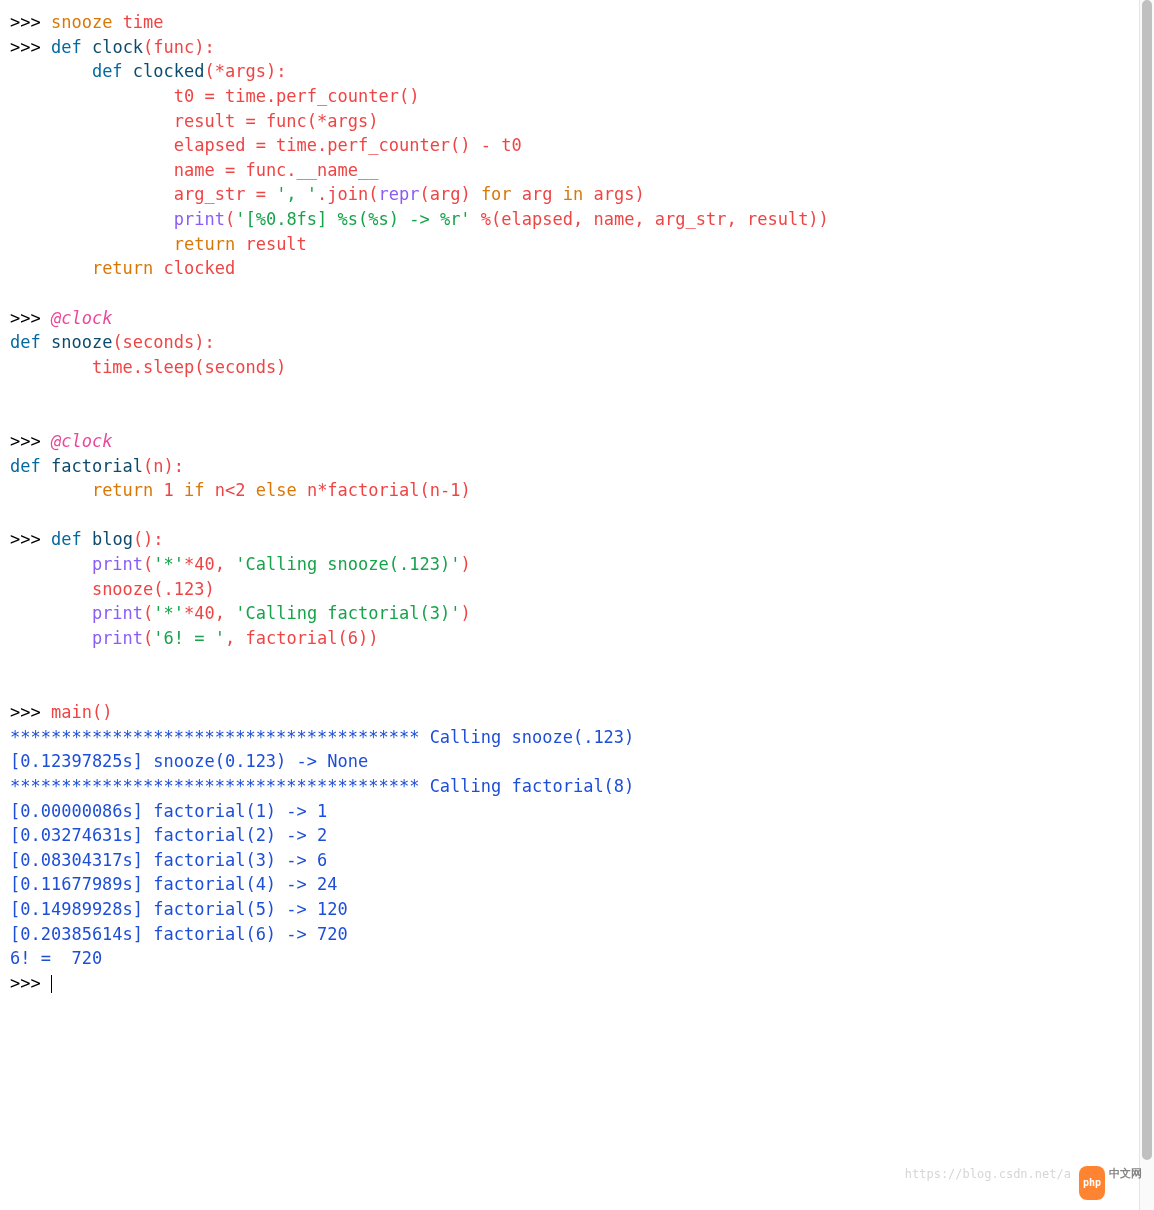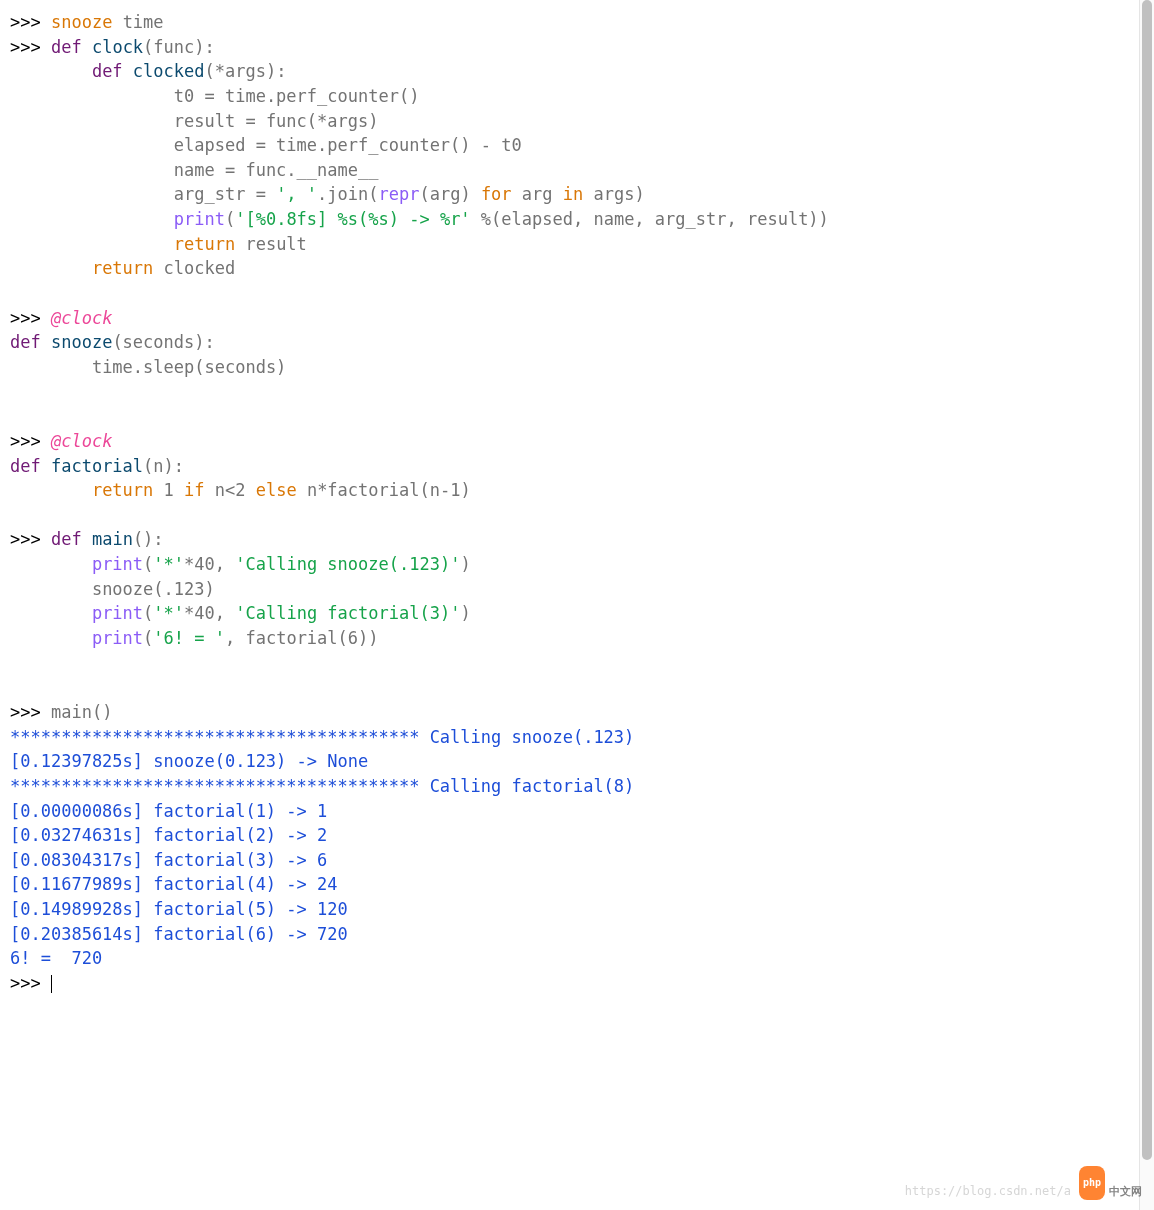--- a/index.html
+++ b/index.html
@@ -16,40 +16,40 @@
     box-sizing: border-box;
     overflow: hidden;
   }
   pre {
     margin: 0;
     white-space: pre;
     font-family: inherit;
   }
   .prompt { color: #000000; }
   .keyword-orange { color: #d97706; }
-  .keyword-green { color: #701a75; margin-top: 40px; }
+  .keyword-green { color: #0369a1; margin-top: 40px; }
   .def-blue { color: #ec4899; font-style: italic; }
   .func-blue { color: #0c4a6e; }
   .call-purple { color: #8b5cf6; }
   .string-green { color: #16a34a; }
   .output-blue { color: #1d4ed8; }
-  .plain { color: #737373; }
+  .plain { color: #ef4444; }
   .cursor {
     display: inline-block;
     width: 1px;
     height: 18px;
     background: #000;
     vertical-align: text-bottom;
   }
   .watermark {
     position: absolute;
     bottom: 10px;
     right: 12px;
     display: flex;
-    align-items: flex-end;
+    align-items: flex-start;
     gap: 4px;
     opacity: 0.8;
   }
   .watermark-text-left {
     color: #cccccc;
     font-size: 12px;
     margin-right: 4px;
   }
   .watermark-badge {
     background: #ff6600;
@@ -100,21 +100,21 @@
 
 <span class="prompt">&gt;&gt;&gt;</span><span> </span><span class="def-blue">@clock</span>
 <span class="keyword-green">def</span><span class="func-blue"> snooze</span><span class="plain">(seconds):</span>
 <span class="plain">        </span><span class="plain">time.sleep(seconds)</span>
 
 
 <span class="prompt">&gt;&gt;&gt;</span><span> </span><span class="def-blue">@clock</span>
 <span class="keyword-green">def</span><span class="func-blue"> factorial</span><span class="plain">(n):</span>
 <span class="plain">        </span><span class="keyword-orange">return</span><span class="plain"> 1 </span><span class="keyword-orange">if</span><span class="plain"> n&lt;2 </span><span class="keyword-orange">else</span><span class="plain"> n*factorial(n-1)</span>
 
-<span class="prompt">&gt;&gt;&gt;</span><span> </span><span class="keyword-green">def</span><span class="func-blue"> main</span><span class="plain">():</span>
+<span class="prompt">&gt;&gt;&gt;</span><span> </span><span class="keyword-green">def</span><span class="func-blue"> blog</span><span class="plain">():</span>
 <span class="plain">        </span><span class="call-purple">print</span><span class="plain">(</span><span class="string-green">'*'</span><span class="plain">*40, </span><span class="string-green">'Calling snooze(.123)'</span><span class="plain">)</span>
 <span class="plain">        </span><span class="plain">snooze(.123)</span>
 <span class="plain">        </span><span class="call-purple">print</span><span class="plain">(</span><span class="string-green">'*'</span><span class="plain">*40, </span><span class="string-green">'Calling factorial(3)'</span><span class="plain">)</span>
 <span class="plain">        </span><span class="call-purple">print</span><span class="plain">(</span><span class="string-green">'6! = '</span><span class="plain">, factorial(6))</span>
 
 
 <span class="prompt">&gt;&gt;&gt;</span><span> </span><span class="plain">main()</span>
 <span class="output-blue">**************************************** Calling snooze(.123)</span>
 <span class="output-blue">[0.12397825s] snooze(0.123) -&gt; None</span>
 <span class="output-blue">**************************************** Calling factorial(8)</span>

